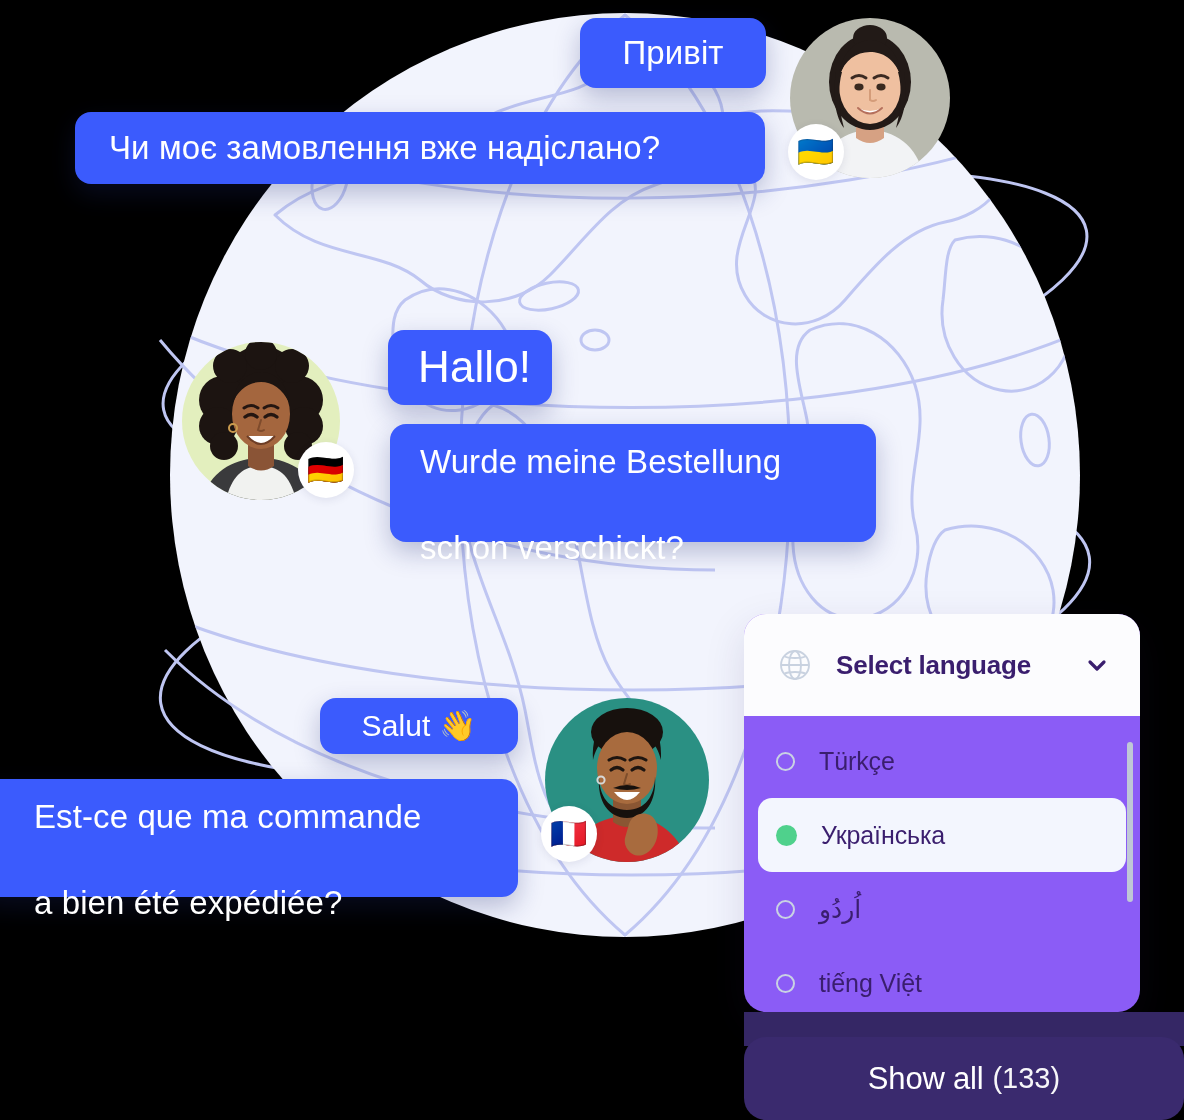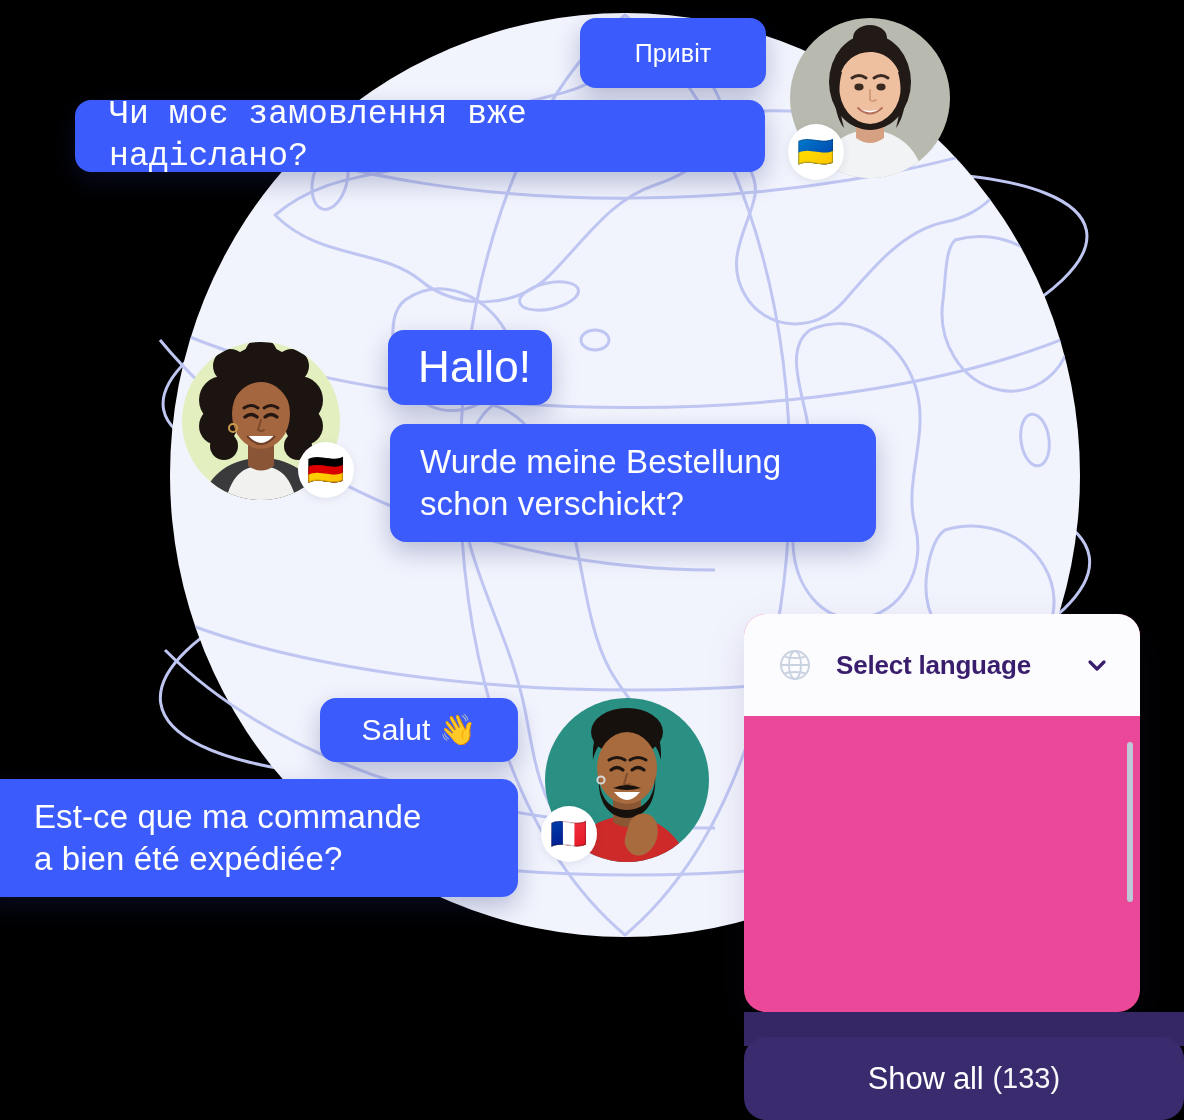--- a/index.html
+++ b/index.html
@@ -44,58 +44,57 @@
     align-items: center;
     font-weight: 400;
     letter-spacing: 0.1px;
     line-height: 1.28;
     box-shadow: 0 10px 26px rgba(30, 40, 110, 0.28);
   }
   .b-ua-hi {
     left: 580px; top: 18px;
     width: 186px; height: 70px;
     padding: 0 26px;
-    font-size: 25px;
+    font-size: 33px;
     justify-content: center;
   }
   .b-ua-q {
-    left: 75px; top: 100px;
+    left: 75px; top: 112px;
     width: 690px; height: 72px;
     padding: 0 34px;
     font-size: 33px;
-    font-family: Liberation Mono, monospace;
   }
   .b-de-hi {
     left: 388px; top: 330px;
     width: 164px; height: 75px;
     padding: 0 30px;
     font-size: 44px;
   }
   .b-de-q {
     left: 390px; top: 424px;
     width: 486px; height: 118px;
     padding: 0 30px;
     font-size: 33px;
     align-items: center;
   }
   .b-fr-hi {
     left: 320px; top: 698px;
-    width: 198px; height: 64px;
+    width: 198px; height: 56px;
     padding: 0 26px;
     font-size: 30px;
     justify-content: center;
   }
   .b-fr-q {
     left: -20px; top: 779px;
     width: 538px; height: 118px;
     padding: 0 34px 0 54px;
     font-size: 33px;
   }
   .bubble .txt { display: block; }
-  .bubble .txt-2l { display: block; }
+  .bubble .txt-2l { display: block; margin-top: 44px; }
 
   
   .avatar {
     position: absolute;
     border-radius: 50%;
     overflow: visible;
   }
   .avatar .face {
     position: absolute;
     inset: 0;
@@ -124,21 +123,21 @@
   .av-de .flag-badge { right: -14px; bottom: 2px; }
   .av-fr .flag-badge { left: -4px; bottom: 0px; }
 
   
   .lang-panel {
     position: absolute;
     left: 744px;
     top: 614px;
     width: 396px;
     height: 398px;
-    background: #ec4899;
+    background: #8b5cf6;
     border-radius: 22px;
     box-shadow: 0 14px 40px rgba(45, 30, 95, 0.13);
     overflow: hidden;
   }
   .lang-header {
     display: flex;
     align-items: center;
     height: 102px;
     padding: 0 30px 0 32px;
     background: #FCFCFE;
@@ -470,20 +469,38 @@
         </svg>
       </span>
       <span class="lang-title">Select language</span>
       <span class="chev">
         <svg viewBox="0 0 26 26" xmlns="http://www.w3.org/2000/svg" aria-hidden="true">
           <path d="M6 10 L13 17 L20 10" fill="none" stroke="#3A1E6E" stroke-width="3.2" stroke-linecap="round" stroke-linejoin="round"></path>
         </svg>
       </span>
     </div>
 
+    <div class="lang-list">
+      <div class="lang-item">
+        <span class="radio"></span>
+        <span class="lang-label">Türkçe</span>
+      </div>
+      <div class="lang-item selected">
+        <span class="radio"></span>
+        <span class="lang-label">Українська</span>
+      </div>
+      <div class="lang-item">
+        <span class="radio"></span>
+        <span class="lang-label rtl">اُردُو</span>
+      </div>
+      <div class="lang-item">
+        <span class="radio"></span>
+        <span class="lang-label">tiếng Việt</span>
+      </div>
+    </div>
 
     <div class="panel-scrollbar"></div>
   </div>
 
   <div class="show-all-shade"></div>
 
   <div class="show-all">
     <span class="sa-main">Show all</span>
     <span class="sa-count">(133)</span>
   </div>

